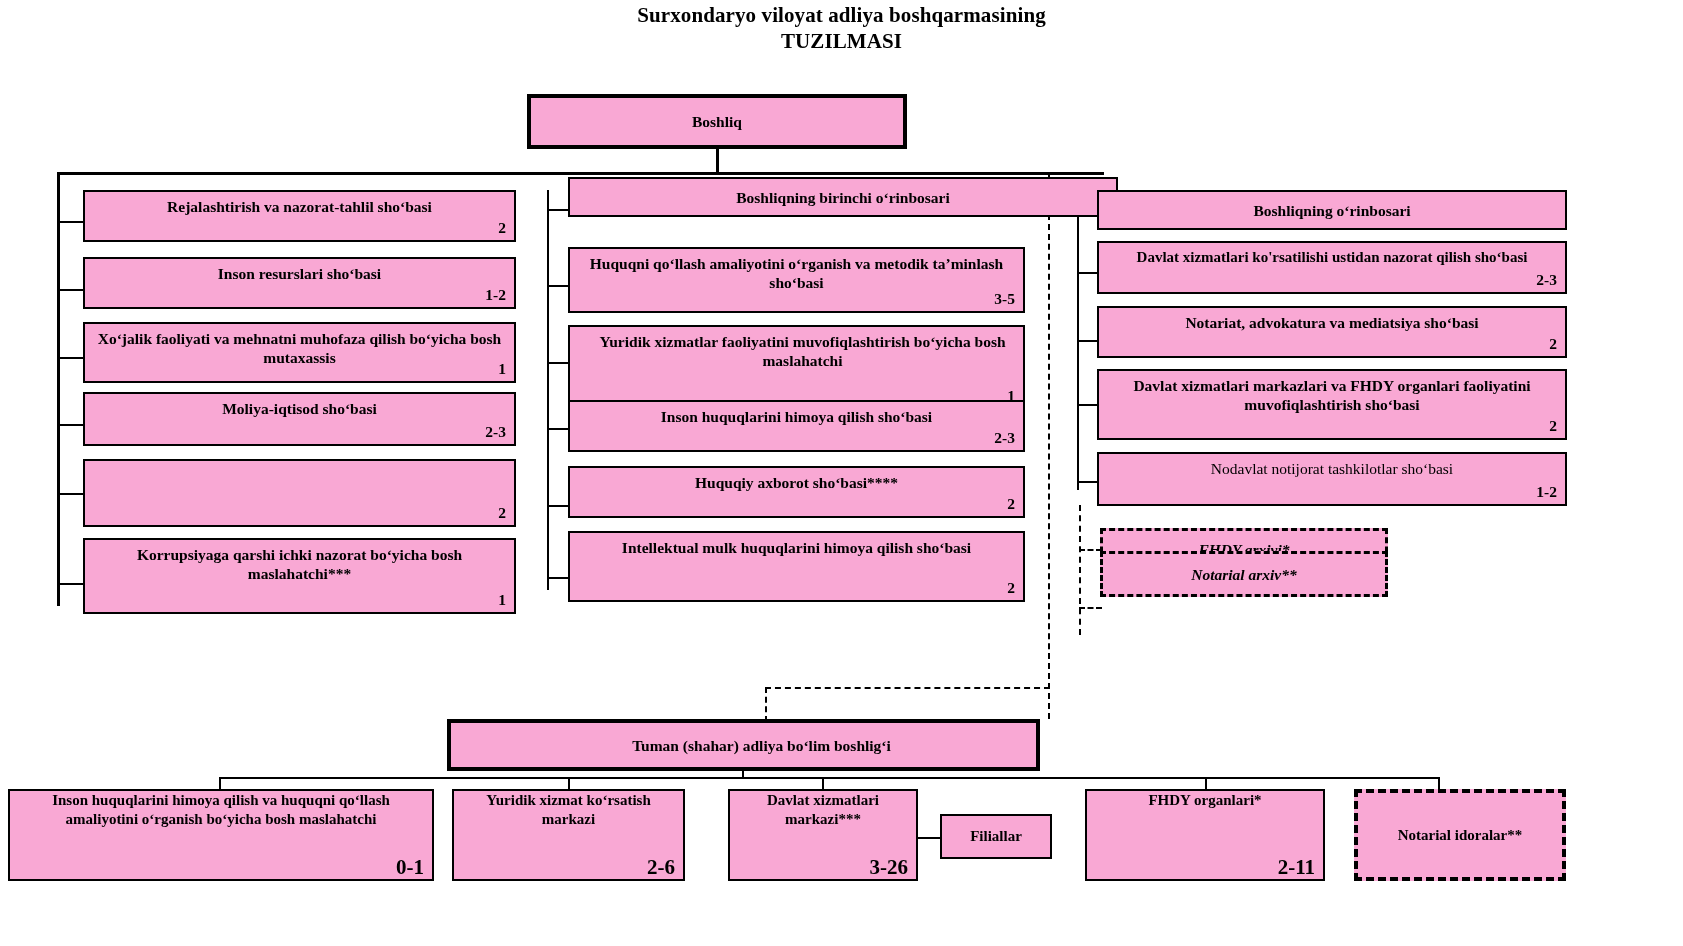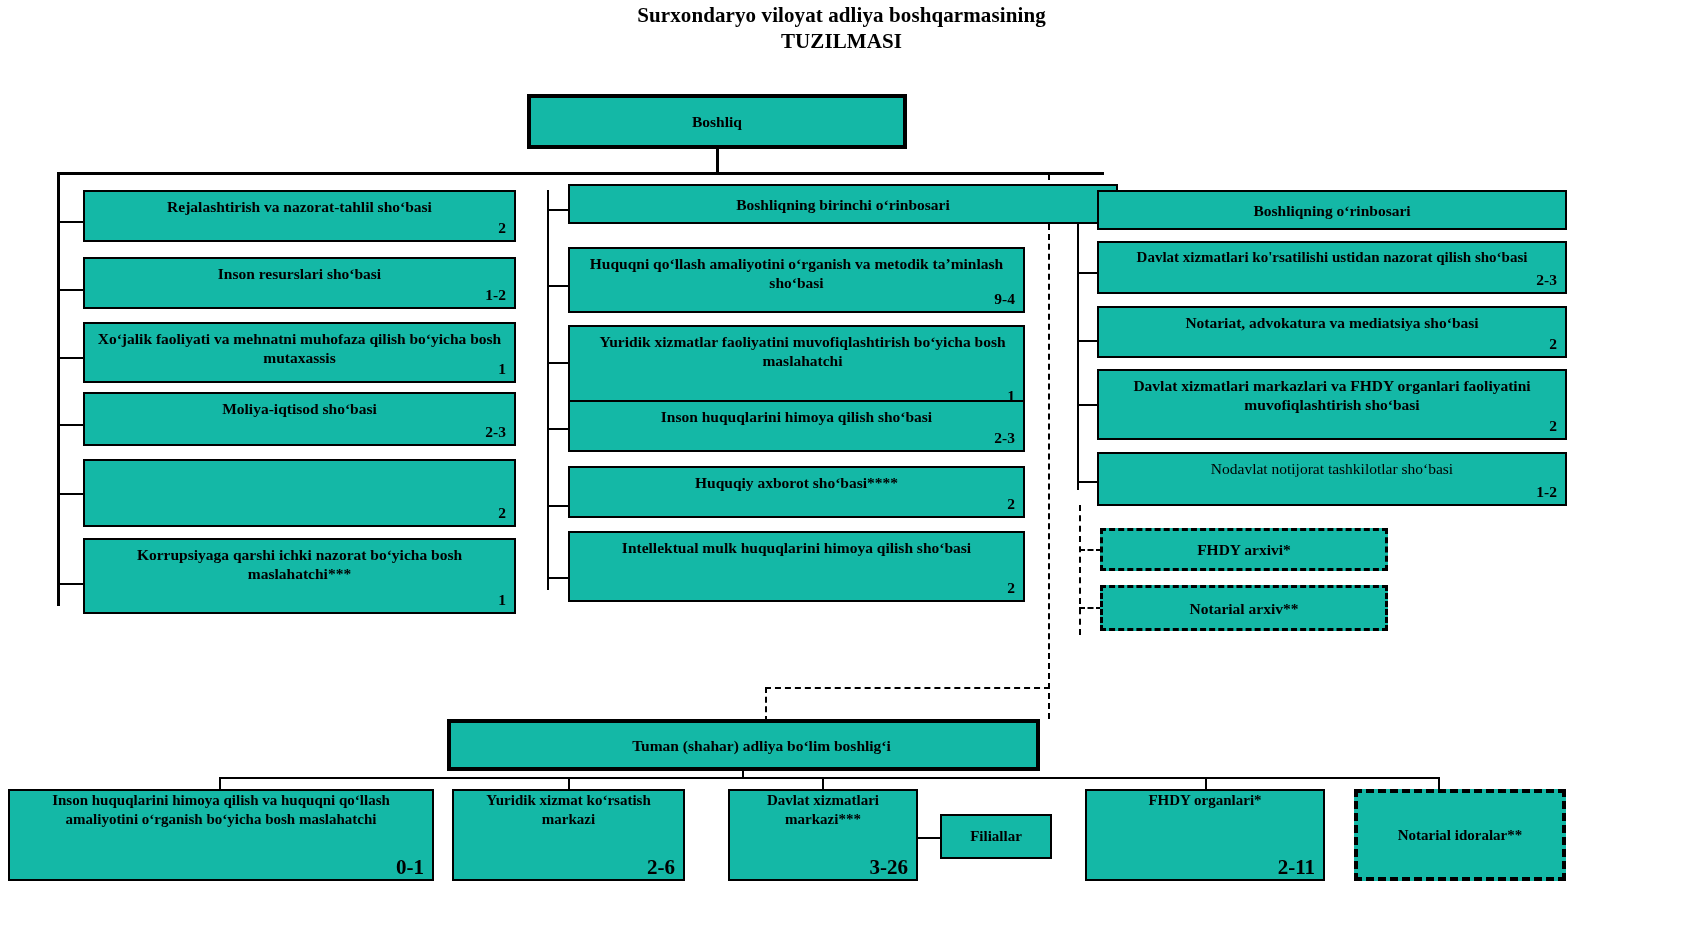--- a/index.html
+++ b/index.html
@@ -19,21 +19,21 @@
     text-align:center;font-weight:bold;font-size:21px;line-height:26px;
     letter-spacing:0.1px;
   }
   .title span{display:block;}
 
   
   .box{
     position:absolute;
     box-sizing:border-box;
     border:2px solid #000;
-    background:#14b8a6;
+    background:#f9a8d4;
     display:flex;
     flex-direction:column;
     justify-content:flex-start;
     z-index:5;
   }
   .box .label{
     font-weight:bold;
     font-size:15.5px;
     line-height:19px;
     text-align:center;
@@ -41,21 +41,21 @@
   }
   .box .num{
     position:absolute;
     right:8px;bottom:3px;
     font-weight:bold;
     font-size:15.5px;
     line-height:18px;
   }
   .box.thick{border-width:4px;}
   .box.dashed{border:4px dashed #000;}
-  .box.dashed-thin{border:3px dashed #000;}
+  .box.dashed-thin{border:3px dashed #000;font-style:italic;}
   .box.light .label{font-weight:normal;}
   .box.mid .label{font-size:15px;}
 
   
   .box.center-v{justify-content:center;}
   .box.center-v .label{padding:0 8px;}
 
   
   .box.bot .label{font-size:15px;line-height:19px;padding-top:0;}
   .box.bot .num{font-size:21px;}
@@ -123,28 +123,28 @@
     <div class="num">2</div>
   </div>
 
   <div class="ln lnh" style="left:57px;top:583px;width:28px;height:2px;"></div>
   <div class="box" style="left:83px;top:538px;width:433px;height:76px;">
     <div class="label">Korrupsiyaga qarshi ichki nazorat bo‘yicha bosh maslahatchi***</div>
     <div class="num">1</div>
   </div>
 
   <div class="ln lnh" style="left:547px;top:209px;width:22px;height:2px;"></div>
-  <div class="box center-v" style="left:568px;top:184px;width:550px;height:40px;justify-content:center;">
+  <div class="box center-v" style="left:568px;top:177px;width:550px;height:40px;justify-content:center;">
     <div class="label">Boshliqning birinchi o‘rinbosari</div>
   </div>
 
   <div class="ln lnh" style="left:547px;top:285px;width:22px;height:2px;"></div>
   <div class="box" style="left:568px;top:247px;width:457px;height:66px;">
     <div class="label">Huquqni qo‘llash amaliyotini o‘rganish va metodik ta’minlash sho‘basi</div>
-    <div class="num">9-4</div>
+    <div class="num">3-5</div>
   </div>
 
   <div class="ln lnh" style="left:547px;top:362px;width:22px;height:2px;"></div>
   <div class="box" style="left:568px;top:325px;width:457px;height:85px;padding-left:12px;">
     <div class="label">Yuridik xizmatlar faoliyatini muvofiqlashtirish bo‘yicha bosh maslahatchi</div>
     <div class="num">1</div>
   </div>
 
   <div class="ln lnh" style="left:547px;top:428px;width:22px;height:2px;"></div>
   <div class="box" style="left:568px;top:400px;width:457px;height:52px;">
@@ -193,21 +193,21 @@
     <div class="num">1-2</div>
   </div>
 
   <div class="dv" style="left:1079px;top:505px;height:130px;"></div>
   <div class="dh" style="left:1079px;top:549px;width:23px;"></div>
   <div class="box dashed-thin center-v" style="left:1100px;top:528px;width:288px;height:43px;">
     <div class="label">FHDY arxivi*</div>
   </div>
 
   <div class="dh" style="left:1079px;top:607px;width:23px;"></div>
-  <div class="box dashed-thin center-v" style="left:1100px;top:585px;width:288px;height:46px;align-items:center;">
+  <div class="box dashed-thin center-v" style="left:1100px;top:551px;width:288px;height:46px;align-items:center;">
     <div class="label">Notarial arxiv**</div>
   </div>
 
   <div class="box thick center-v" style="left:447px;top:719px;width:593px;height:52px;padding-left:36px;">
     <div class="label">Tuman (shahar) adliya bo‘lim boshlig‘i</div>
   </div>
 
   <div class="ln lnv" style="left:742px;top:761px;width:2px;height:18px;"></div>
   <div class="ln lnh" style="left:219px;top:777px;width:1220px;height:2px;"></div>
 

